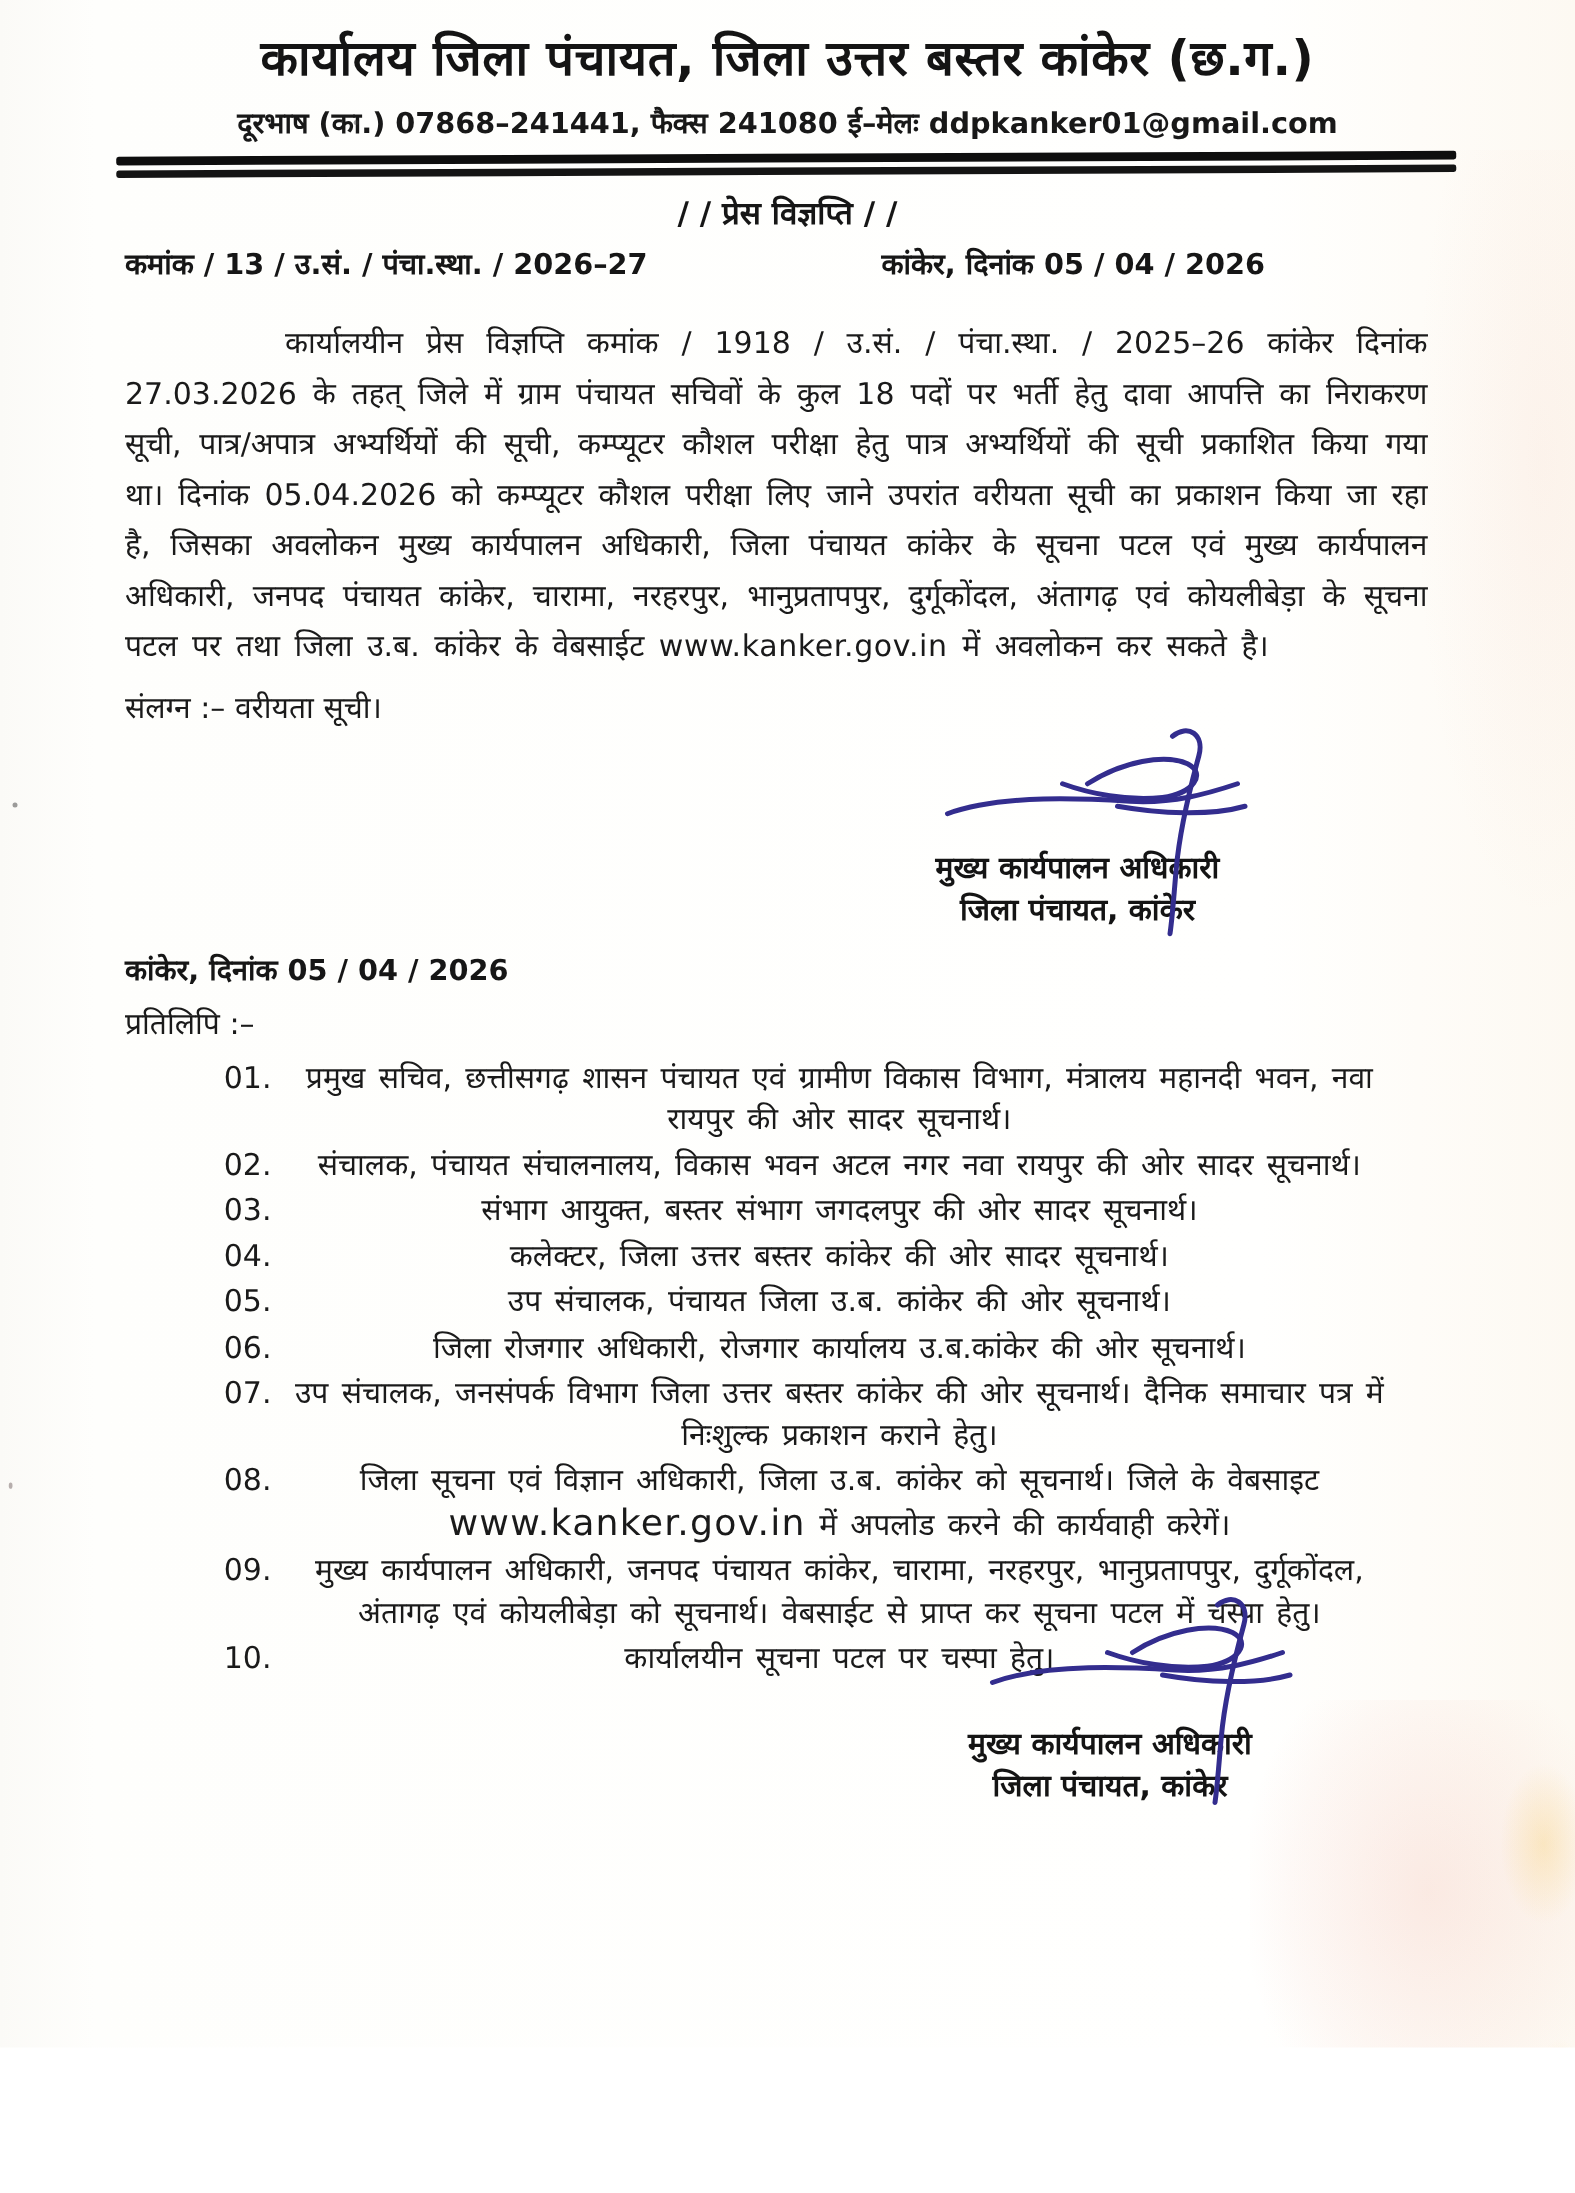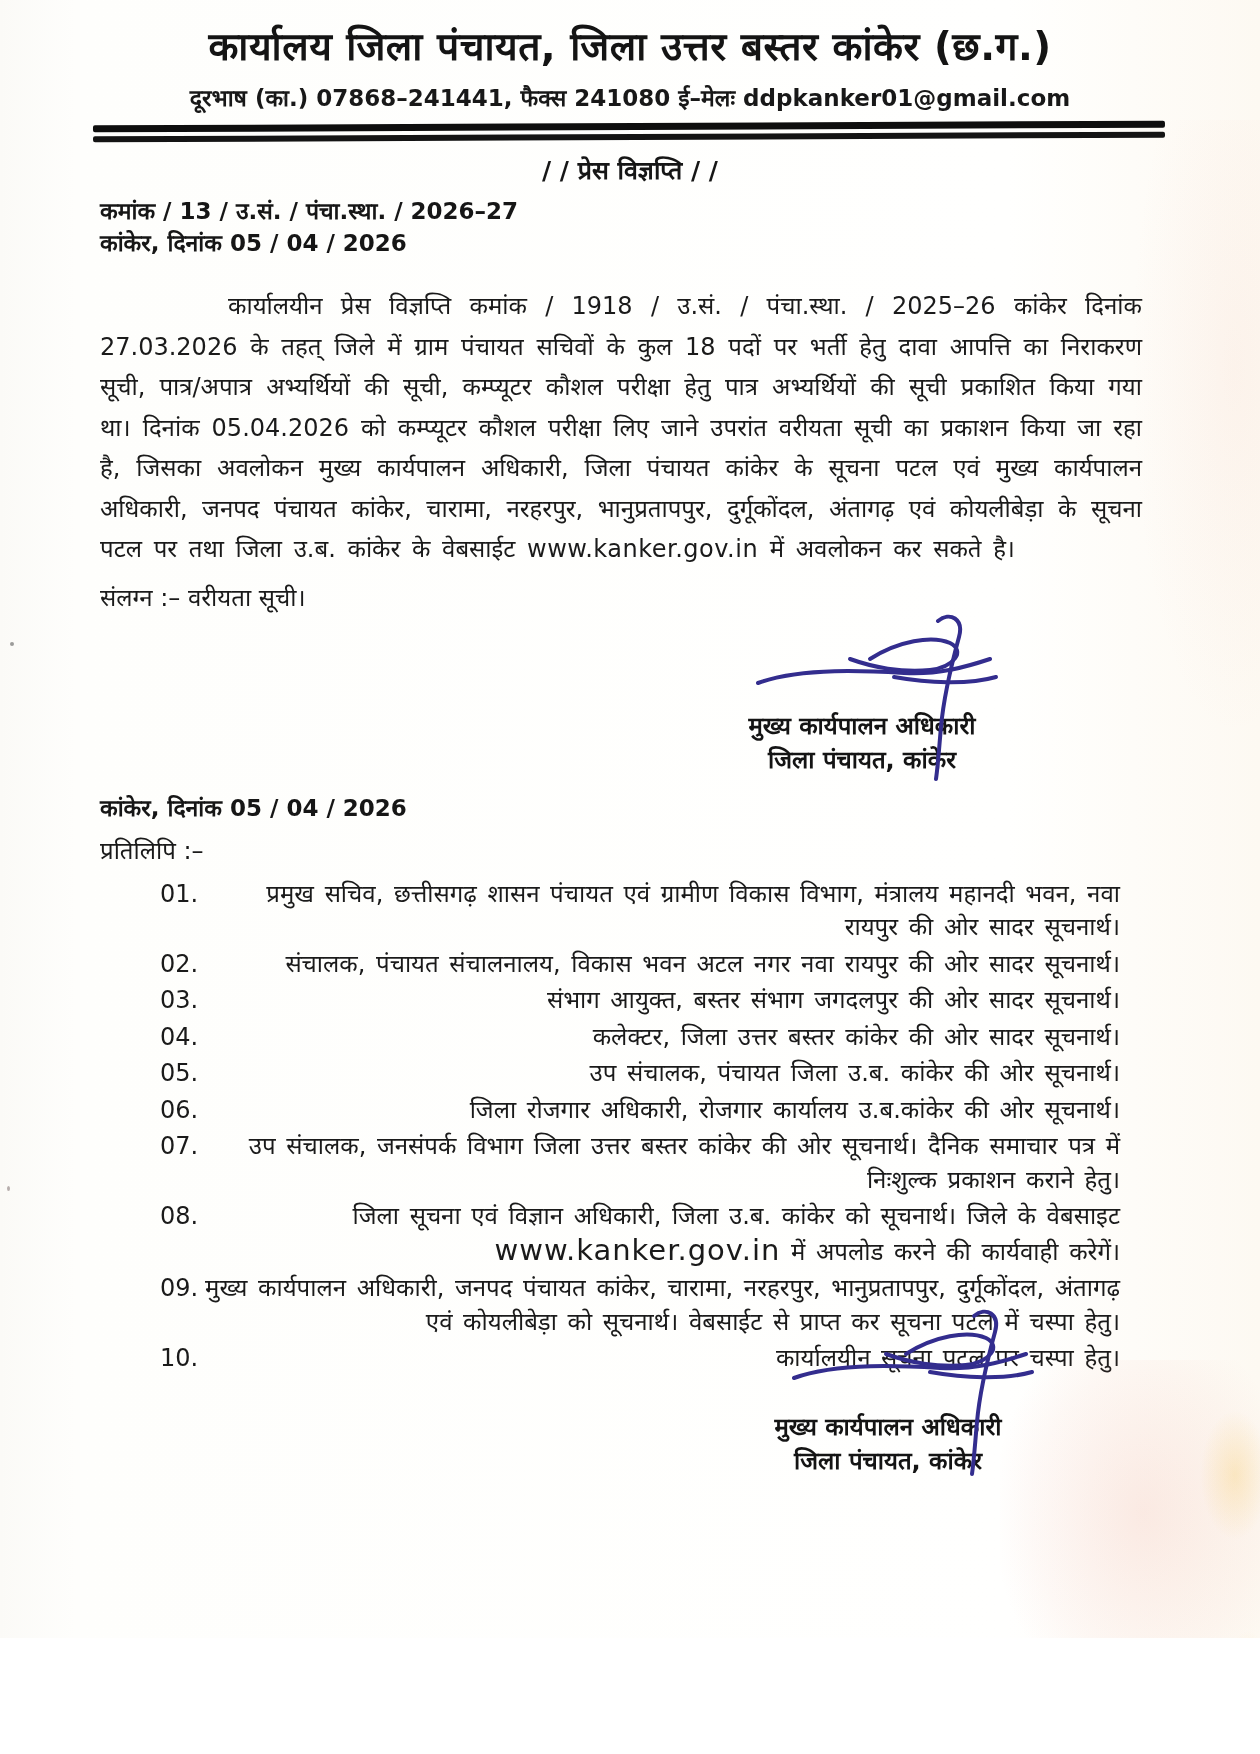--- a/index.html
+++ b/index.html
@@ -42,21 +42,21 @@
   .rules{margin:10px 95px 0 93px;transform:rotate(-0.25deg);}
   .rules .r1{height:7px;background:#0e0e0e;border-radius:2px;}
   .rules .r2{height:6px;background:#141414;margin-top:4px;border-radius:2px;}
 
   .press-title{
     margin-top:12px;text-align:center;font-size:25px;font-weight:700;color:#161616;
   }
 
   .ref-row{
     display:flex;justify-content:space-between;align-items:baseline;
-    font-size:23px;font-weight:700;color:#161616;flex-direction:column;
+    font-size:23px;font-weight:700;color:#161616;
   }
   .ref-row.first{margin:8px 248px 0 100px;}
   .ref-row.second{margin:14px 228px 0 100px;}
 
   
   .body-para{
     margin:28px 118px 0 100px;
     font-size:24px;line-height:40.5px;text-align:justify;color:#1a1a1a;
     word-spacing:4px;
   }
@@ -74,24 +74,24 @@
   .sig1 .sig-svg{left:30px;top:-102px;}
   .sig2{margin:34px 222px 0 auto;width:300px;}
   .sig2 .sig-svg{left:50px;top:-108px;}
 
   .copy-label{margin:10px 0 0 100px;font-size:24px;color:#1a1a1a;}
 
   
   .copies{margin:12px 140px 0 160px;}
   .copy-item{
     display:flex;font-size:24px;line-height:33.5px;color:#1a1a1a;
-    margin-bottom:3px;word-spacing:3px;
+    margin-bottom:3px;word-spacing:3px;margin-left:19px;
   }
   .copy-item .num{flex:0 0 44px;font-weight:500;}
-  .copy-item .txt{flex:1;text-align:right;}
+  .copy-item .txt{flex:1;text-align:center;}
   .url-big{font-size:29px;letter-spacing:1px;}
 </style>
 </head>
 <body>
 
 <div class="page">
 
   <div class="artifact blob-pink-big"></div>
   <div class="artifact blob-pink-soft"></div>
   <div class="artifact blob-yellow-1"></div>

